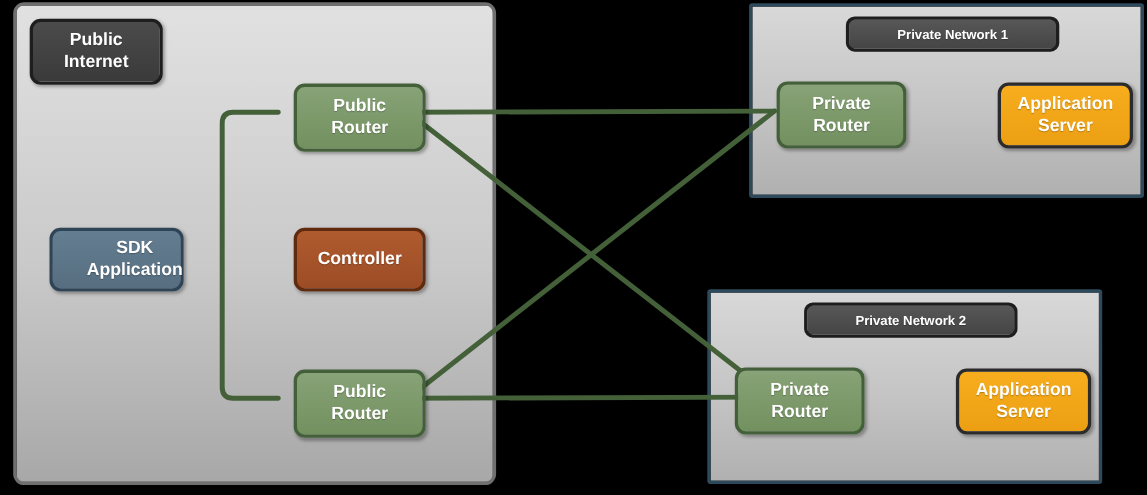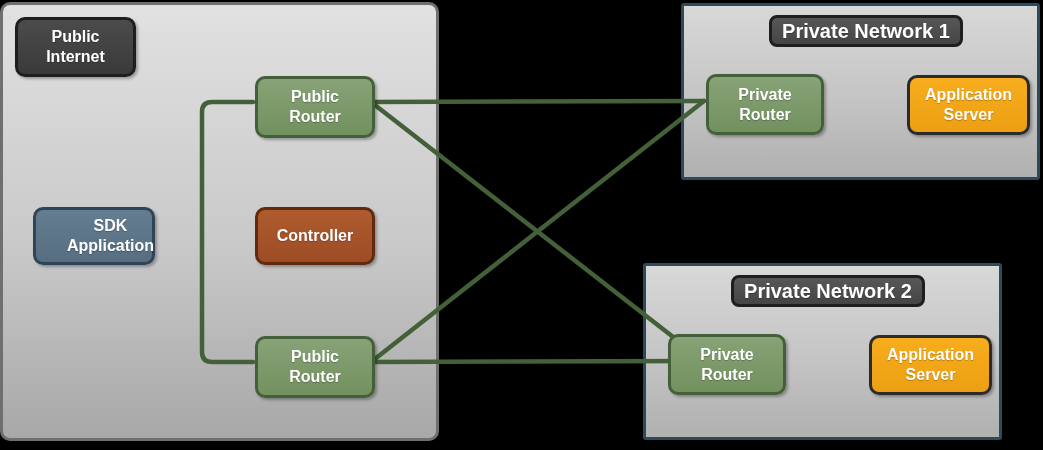--- a/index.html
+++ b/index.html
@@ -9,21 +9,21 @@
     height: 450px;
     background: #000;
     font-family: "Liberation Sans", sans-serif;
     overflow: hidden;
   }
   .zone {
     position: absolute;
     box-sizing: border-box;
   }
   .zone-public {
-    left: 0; top: 2px; width: 439px; height: 439px;
+    left: 12px; top: 2px; width: 439px; height: 439px;
     background: linear-gradient(180deg, #e1e1e1 0%, #c9c9c9 55%, #a8a8a8 100%);
     border: 3px solid #6f6f6f;
     border-radius: 10px;
     box-shadow: 3px 3px 5px rgba(0,0,0,0.45);
   }
   .zone-private {
     width: 359px; height: 177px;
     background: linear-gradient(180deg, #d8d8d8 0%, #c4c4c4 55%, #b0b0b0 100%);
     border: 3px solid #2d4a5d;
     border-radius: 3px;
@@ -60,21 +60,21 @@
     position: absolute;
     box-sizing: border-box;
     left: 85px; top: 9px;
     width: 194px; height: 32px;
     display: flex;
     align-items: center;
     justify-content: center;
     white-space: nowrap;
     color: #ffffff;
     font-weight: bold;
-    font-size: 20px;
+    font-size: 12px;
     background: linear-gradient(180deg,#575757,#454545);
     border: 3px solid #1e1e1e;
     border-radius: 8px;
     z-index: 10;
     text-shadow: 0 1px 1px rgba(0,0,0,0.25);
   }
 
   #public-internet-label { left: 12px; top: 12px; width: 121px; height: 60px; }
   #sdk-application      { left: 30px;  top: 202px; width: 122px; height: 58px; }
   #controller           { left: 252px; top: 202px; width: 120px; height: 58px; }

